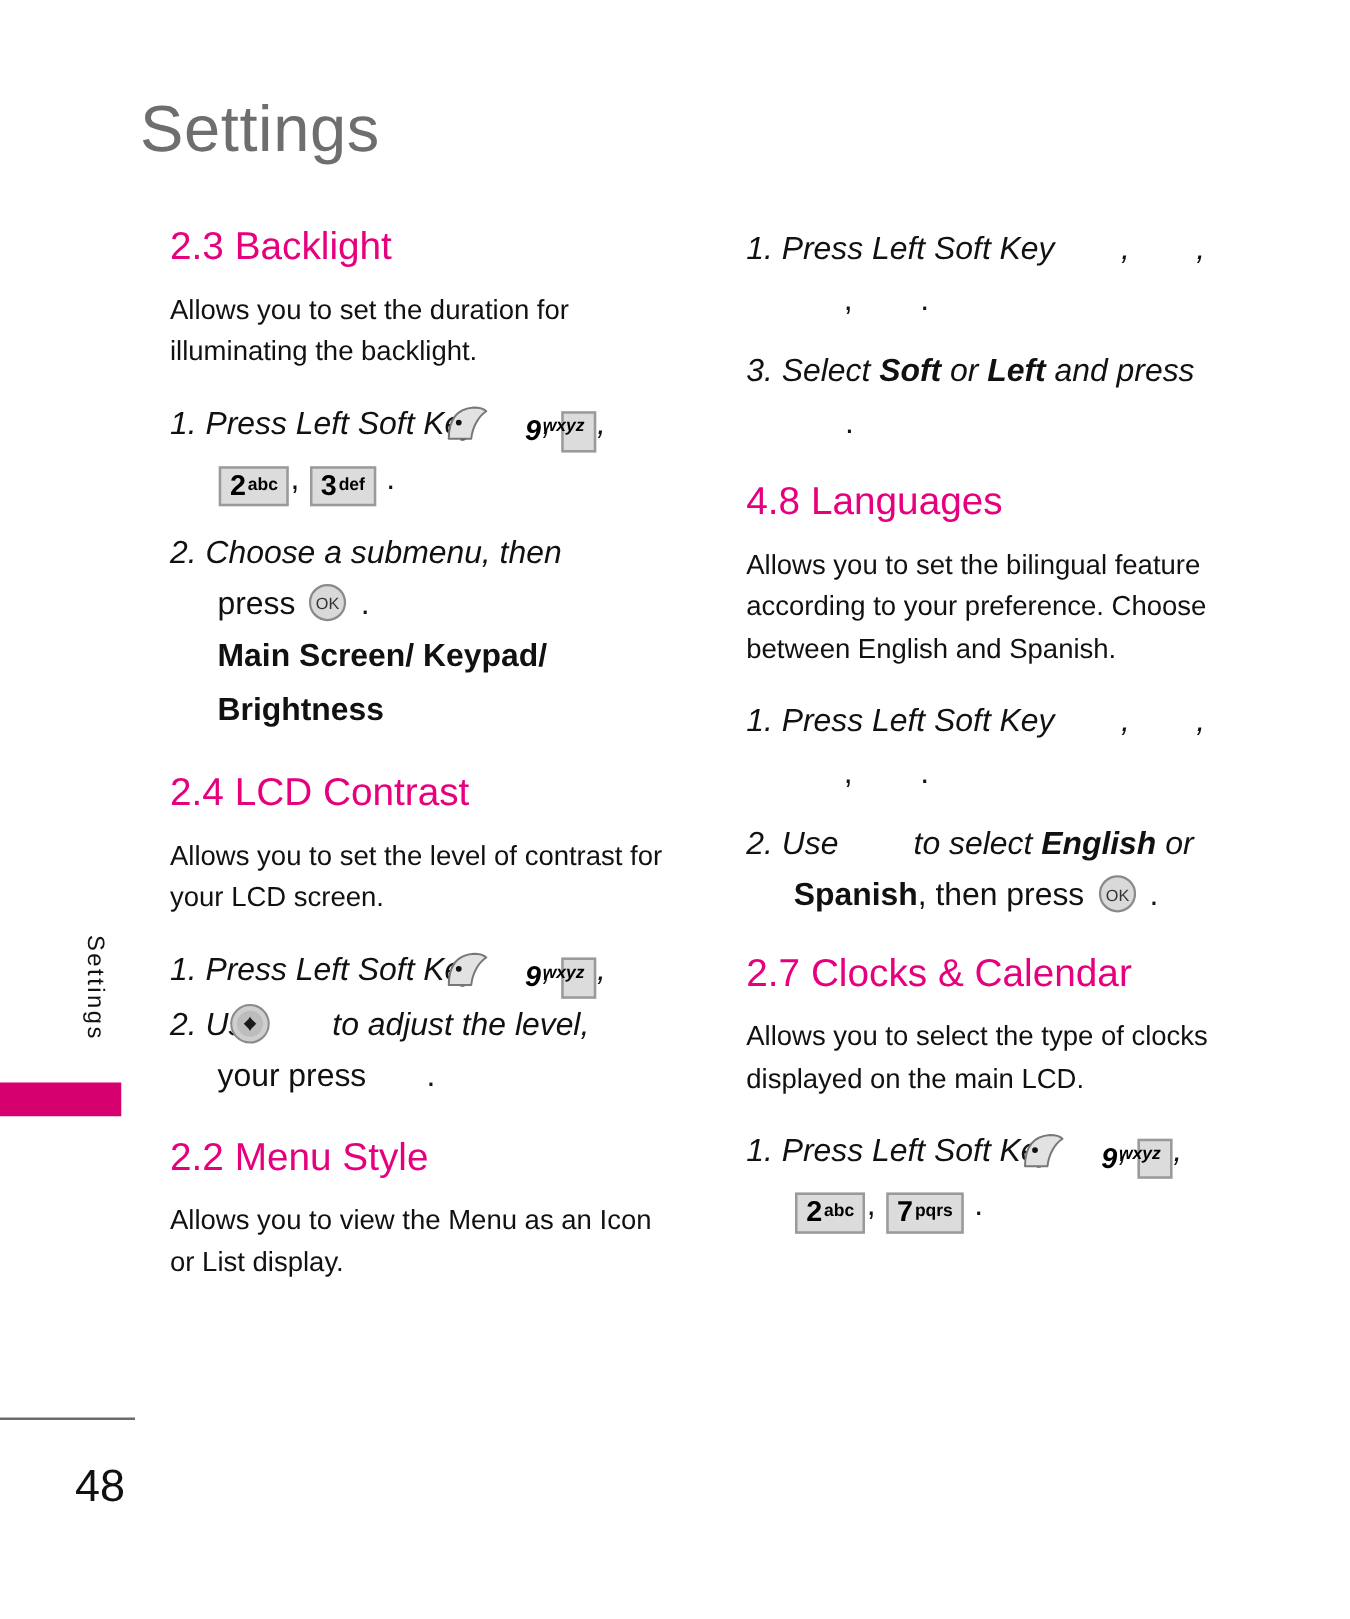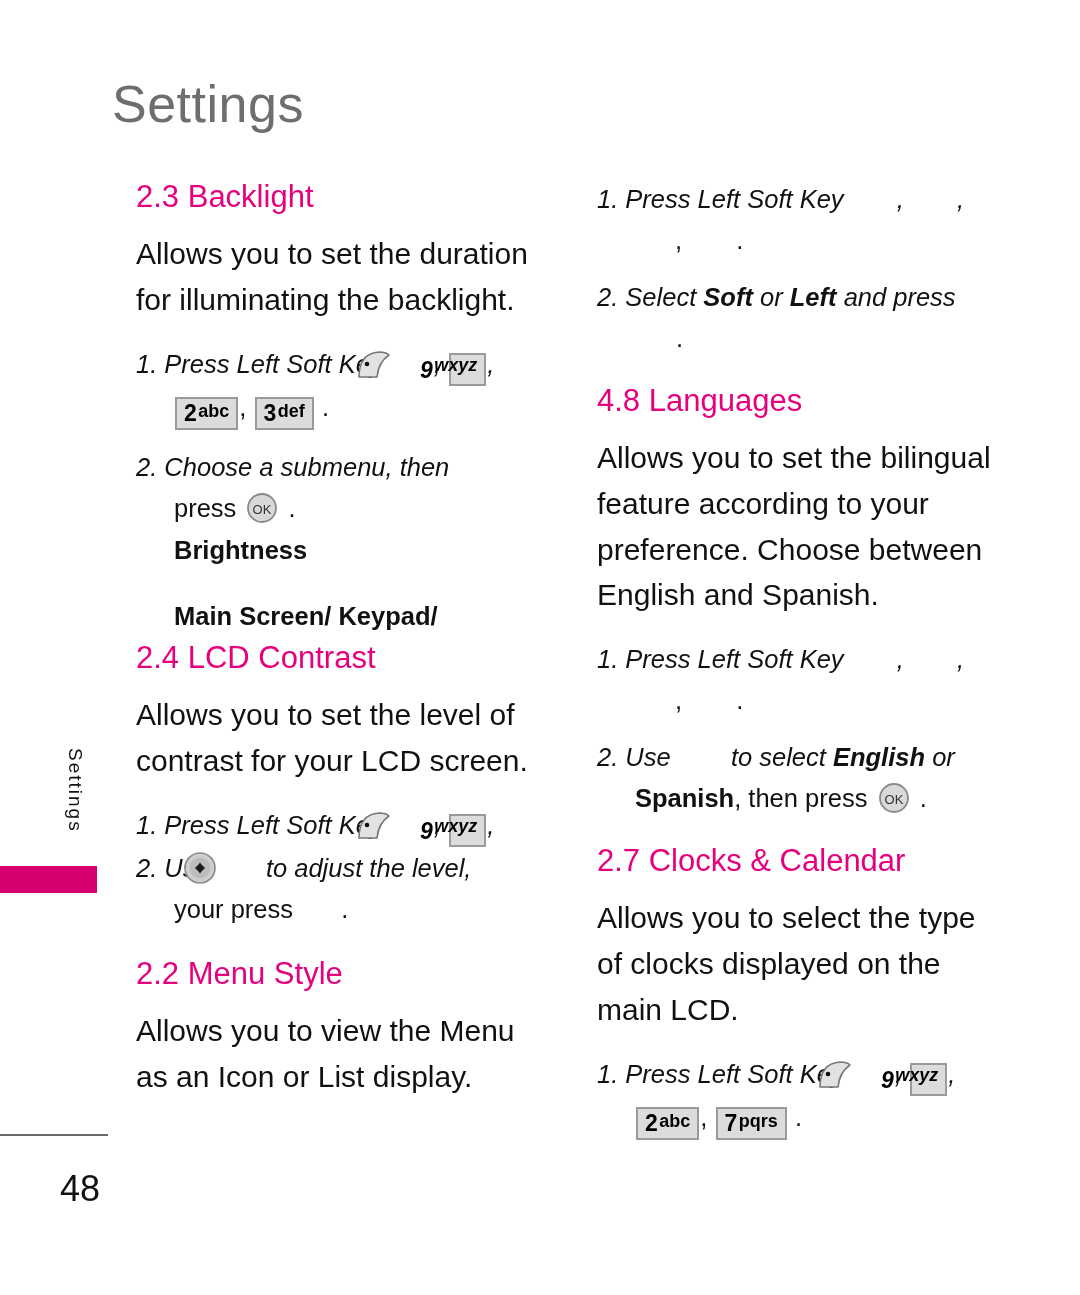--- a/index.html
+++ b/index.html
@@ -77,21 +77,21 @@
   .sec-head {
     color: #E6007E;
     font-size: 31px;
     font-weight: 400;
     line-height: 1.12;
     margin: 0 0 16px 0;
   }
   .col-left .sec-head  { margin-top: 0; }
 
   .body-text {
-    font-size: 30px;
+    font-size: 22px;
     line-height: 1.53;
     margin: 0 0 22px 0;
     color: #111;
   }
 
   .step {
     font-size: 25.5px;
     line-height: 1.53;
     margin: 0 0 8px 0;
     padding-left: 38px;
@@ -127,21 +127,21 @@
     white-space: nowrap;
     margin: 0 1px;
   }
   .key .num {
     font-size: 23px;
     font-weight: bold;
     color: #000;
     letter-spacing: -0.5px;
   }
   .key .ltr {
-    font-size: 18px;
+    font-size: 14px;
     font-weight: bold;
     color: #000;
     vertical-align: 4px;
     margin-left: 2px;
   }
   .key.sup .ltr { vertical-align: 7px; }
 
   .softkey {
     display: inline-block;
     vertical-align: -7px;
@@ -207,22 +207,22 @@
   <p class="step-cont" style="margin-bottom:4px">
     <span>press</span>
     <span class="okkey">
       <svg viewBox="0 0 34 34" width="34" height="34">
         <circle cx="17" cy="17" r="14" fill="#D9D9D9" stroke="#8a8a8a" stroke-width="1.8"></circle>
         <text x="17" y="22.5" font-family="Liberation Sans, sans-serif" font-size="13" font-weight="400" fill="#333" text-anchor="middle">OK</text>
       </svg>
     </span>
     <span>.</span>
   </p>
+  <p class="sub-bold">Main Screen/ Keypad/</p>
   <p class="sub-bold" style="margin-bottom:30px">Brightness</p>
-  <p class="sub-bold">Main Screen/ Keypad/</p>
 
   <h2 class="sec-head">2.4 LCD Contrast</h2>
   <p class="body-text">Allows you to set the level of contrast for your LCD screen.</p>
 
   <p class="step tight">
     <span>1. Press Left Soft Key</span>
     <span class="softkey">
       <svg viewBox="0 0 38 30" width="38" height="30">
         <path d="M4 27 C4 12, 10 3, 24 2 C31 2, 34 5, 34 5 C28 9, 23 17, 22 27 Z" fill="#E2E2E2" stroke="#777" stroke-width="1.6" stroke-linejoin="round"></path>
         <circle cx="12" cy="14" r="2.3" fill="#111"></circle>
@@ -260,21 +260,21 @@
     <span class="blank-icon"></span><span>,</span>
     <span class="blank-icon"></span><span>,</span>
   </p>
   <p class="step-cont">
     <span class="blank-icon sm"></span><span>,</span>
     <span class="blank-icon sm"></span>
     <span>.</span>
   </p>
 
   <p class="step tight">
-    <span>2. Select</span>
+    <span>3. Select</span>
     <span class="bold">Soft</span>
     <span>or</span>
     <span class="bold">Left</span>
     <span>and press</span>
   </p>
   <p class="step-cont" style="margin-bottom:26px">
     <span class="blank-icon ok"></span>
     <span>.</span>
   </p>
 

